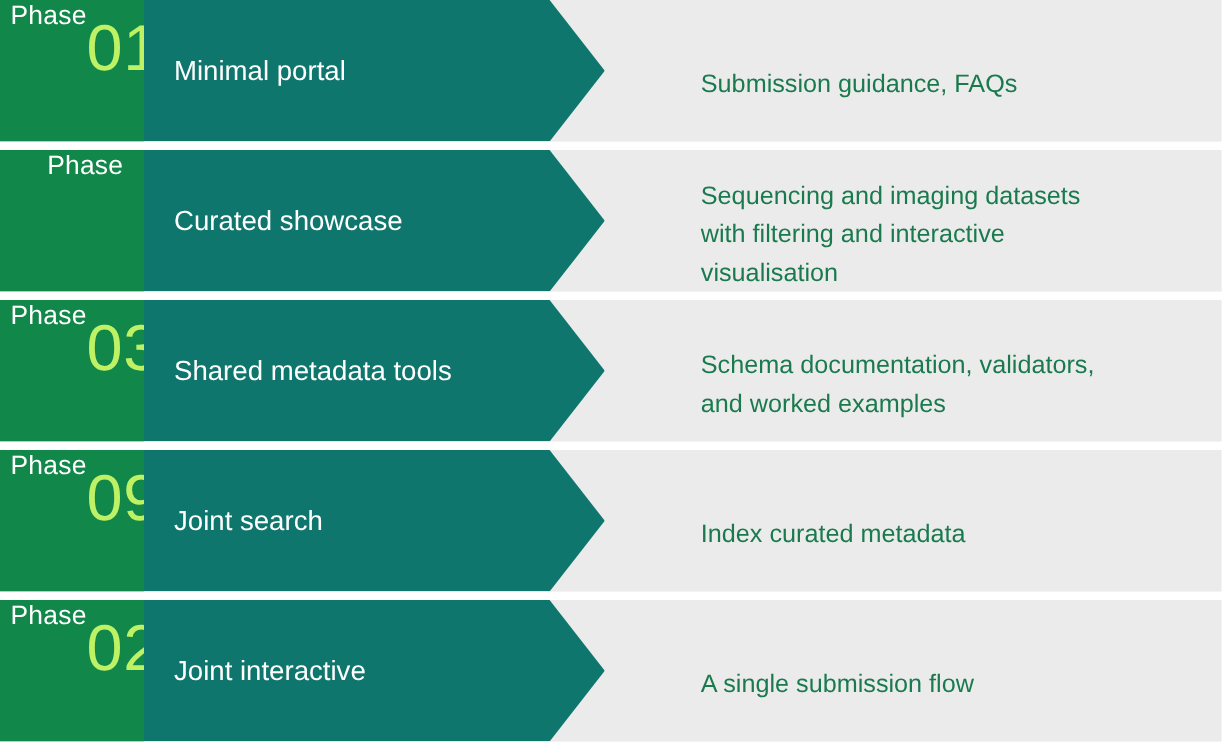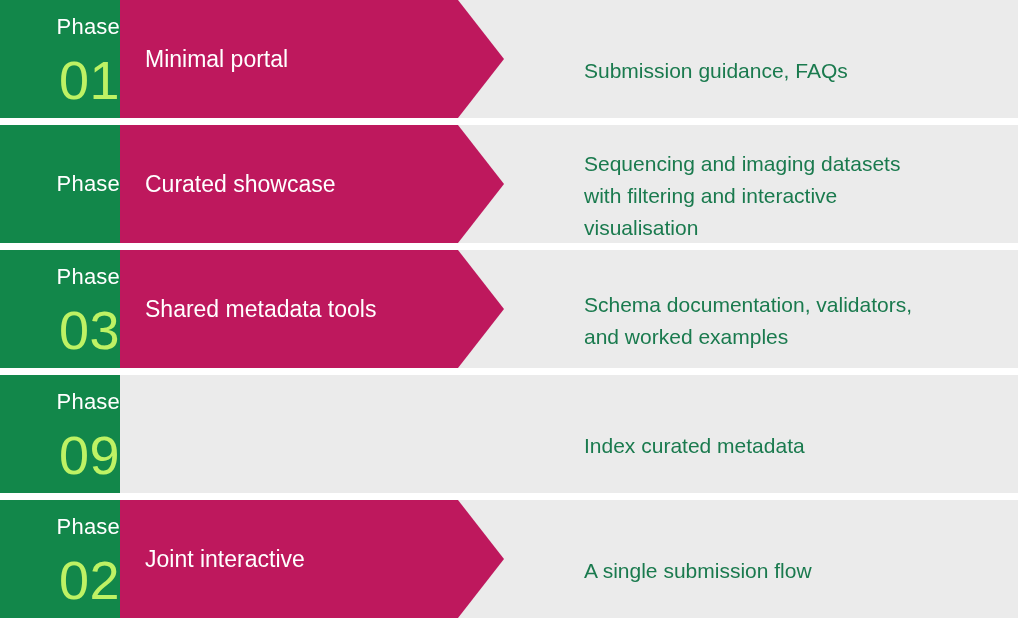--- a/index.html
+++ b/index.html
@@ -37,23 +37,23 @@
   .phase-badge {
     position: absolute;
     left: 0;
     top: 0;
     width: 120px;
     height: 100%;
     background: #12874a;
     box-sizing: border-box;
     padding-left: 22px;
     display: flex;
-    flex-direction: column;
+    flex-direction: row;
     justify-content: center;
-    align-items: flex-end;
+    align-items: flex-start;
   }
   .phase-word {
     color: #ffffff;
     font-size: 22px;
     line-height: 26px;
     letter-spacing: 0.2px;
     white-space: nowrap;
   }
   .phase-number {
     color: #bef264;
@@ -65,21 +65,21 @@
     margin-top: 15px;
   }
 
   
   .phase-arrow {
     position: absolute;
     left: 120px;
     top: 0;
     width: 384px;
     height: 100%;
-    background: #be185d;
+    background: #0f766e;
     -webkit-clip-path: polygon(0 0, calc(100% - 46px) 0, 100% 50%, calc(100% - 46px) 100%, 0 100%);
     clip-path: polygon(0 0, calc(100% - 46px) 0, 100% 50%, calc(100% - 46px) 100%, 0 100%);
     display: flex;
     align-items: center;
     box-sizing: border-box;
     padding-left: 25px;
   }
   .phase-arrow-label {
     color: #ffffff;
     font-size: 23px;
@@ -151,20 +151,23 @@
       <span class="phase-detail-line">Schema documentation, validators,</span>
       <span class="phase-detail-line">and worked examples</span>
     </div>
   </div>
 
   <div class="phase-row">
     <div class="phase-badge">
       <div class="phase-word">Phase</div>
       <div class="phase-number">09</div>
     </div>
+    <div class="phase-arrow">
+      <span class="phase-arrow-label">Joint search</span>
+    </div>
     <div class="phase-detail">
       <span class="phase-detail-line">Index curated metadata</span>
     </div>
   </div>
 
   <div class="phase-row">
     <div class="phase-badge">
       <div class="phase-word">Phase</div>
       <div class="phase-number">02</div>
     </div>

